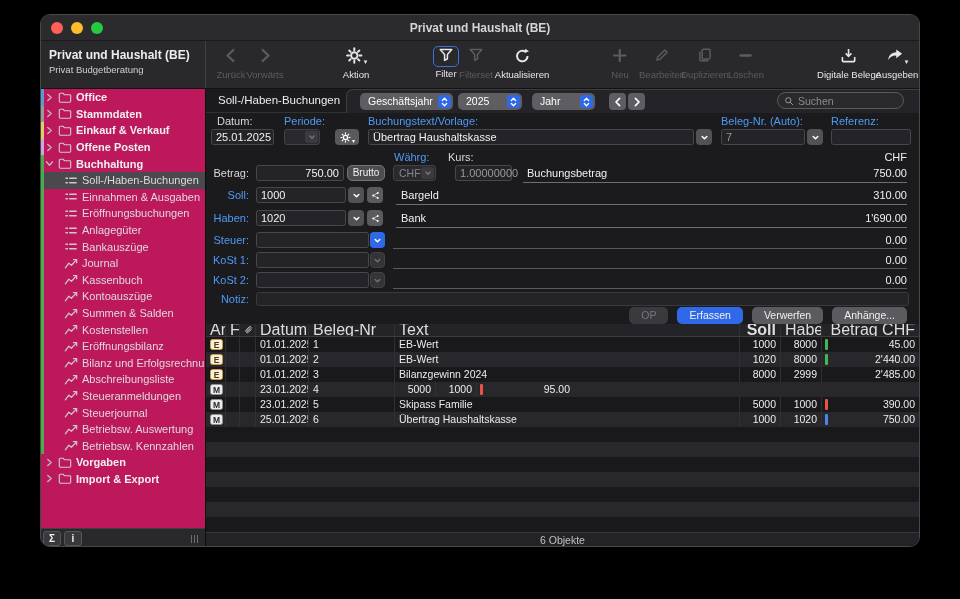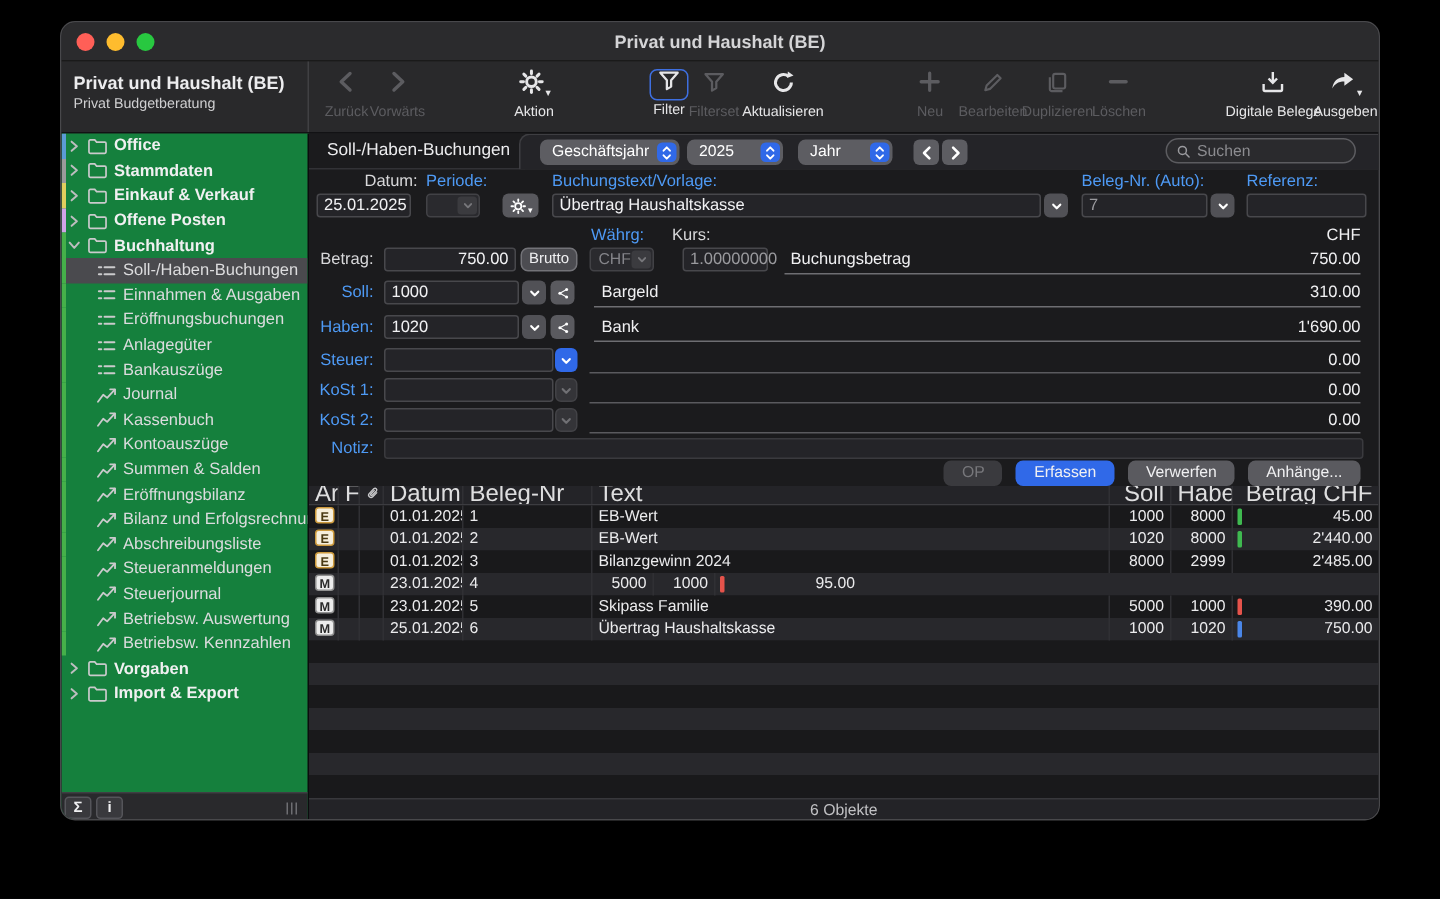--- a/index.html
+++ b/index.html
@@ -27,21 +27,21 @@
   .tb-item.disabled { color:#5c5c60; }
   .tb-icon { height:22px; display:flex; align-items:center; justify-content:center; position:relative; }
   .tb-item.selected .tb-icon { border:1.5px solid #3e6fe0; border-radius:5px; padding:0 4px; height:21px; }
   .tb-label { font-size:9.5px; margin-top:1px; white-space:nowrap; }
   .tb-caret { font-family:"DejaVu Sans",sans-serif; font-size:7px; position:relative; top:5px; left:1px; }
 
   
   .body { position:relative; display:flex; height:459px; }
 
   
-  .sidebar { position:relative; width:165px; background:#15803d; border-right:1px solid #0c0c0e; }
+  .sidebar { position:relative; width:165px; background:#be185d; border-right:1px solid #0c0c0e; }
   .tree { position:absolute; top:0; left:0; right:0; height:439px; overflow:hidden; }
   .side-item { position:relative; height:16.6px; display:flex; align-items:center; color:#dcdcde; font-size:11px; white-space:nowrap; }
   .side-item.top { font-weight:bold; color:#f0f0f1; }
   .side-item.selected { background:#4a4a4e; }
   .strip { position:absolute; left:0; top:0; width:3px; height:100%; }
   .disc { width:10px; margin-left:5px; display:flex; color:#bdbdbf; }
   .disc svg { width:7px; height:9px; }
   .disc.open svg { transform:rotate(90deg); }
   .side-item.top .s-icon { margin-left:2px; }
   .side-item.sub .s-icon { margin-left:23px; }
@@ -453,20 +453,30 @@
               <span class="s-label">Summen &amp; Salden</span>
             </div>
             <div class="side-item sub">
               <span class="strip" style="background:#45b04a"></span>
               <span class="s-icon">
                 <svg viewBox="0 0 16 14" fill="none" stroke="currentColor" stroke-width="1.4" stroke-linecap="round" stroke-linejoin="round">
                   <polyline points="1.5,12 5.5,6.6 8.5,9 14.3,2.8"></polyline>
                   <polyline points="10.8,2.5 14.5,2.5 14.5,6.2"></polyline>
                 </svg>
               </span>
+              <span class="s-label">Kostenstellen</span>
+            </div>
+            <div class="side-item sub">
+              <span class="strip" style="background:#45b04a"></span>
+              <span class="s-icon">
+                <svg viewBox="0 0 16 14" fill="none" stroke="currentColor" stroke-width="1.4" stroke-linecap="round" stroke-linejoin="round">
+                  <polyline points="1.5,12 5.5,6.6 8.5,9 14.3,2.8"></polyline>
+                  <polyline points="10.8,2.5 14.5,2.5 14.5,6.2"></polyline>
+                </svg>
+              </span>
               <span class="s-label">Eröffnungsbilanz</span>
             </div>
             <div class="side-item sub">
               <span class="strip" style="background:#45b04a"></span>
               <span class="s-icon">
                 <svg viewBox="0 0 16 14" fill="none" stroke="currentColor" stroke-width="1.4" stroke-linecap="round" stroke-linejoin="round">
                   <polyline points="1.5,12 5.5,6.6 8.5,9 14.3,2.8"></polyline>
                   <polyline points="10.8,2.5 14.5,2.5 14.5,6.2"></polyline>
                 </svg>
               </span>
@@ -607,21 +617,21 @@
             <svg viewBox="0 0 14 14">
                 <circle cx="6" cy="6" r="3.7" fill="none" stroke="currentColor" stroke-width="1.4"></circle>
                 <line x1="8.9" y1="8.9" x2="12.2" y2="12.2" stroke="currentColor" stroke-width="1.4" stroke-linecap="round"></line>
               </svg>
             <input placeholder="Suchen" style="">
           </div>
         </div>
 
         <div class="form">
 
-          <span class="lbl-gray" style="left:11px;top:2px;margin-left:26px;">Datum:</span>
+          <span class="lbl-gray" style="left:11px;top:2px;">Datum:</span>
           <span class="lbl" style="left:78px;top:2px;">Periode:</span>
           <span class="lbl" style="left:162px;top:2px;">Buchungstext/Vorlage:</span>
           <span class="lbl" style="left:515px;top:2px;">Beleg-Nr. (Auto):</span>
           <span class="lbl" style="left:625px;top:2px;">Referenz:</span>
 
           <div class="field" style="left:5px;top:16px;width:63px;">25.01.2025</div>
           <div class="combo-dis" style="left:78px;top:16px;width:36px;">
             <span class="ddv-in">
                 <svg viewBox="0 0 10 10">
                   <polyline points="2.4,3.8 5,6.5 7.6,3.8" fill="none" stroke="currentColor" stroke-width="1.6" stroke-linecap="round" stroke-linejoin="round"></polyline>
@@ -762,21 +772,21 @@
         <div class="grid">
           <div class="g-header" id="grid-header">
               <div class="g-cell" style="width: 20px;">Art</div>
               <div class="g-cell" style="width: 14px;">F</div>
               <div class="g-cell" style="width: 16px;"><span class="clip-ico"><svg viewBox="0 0 12 12" fill="none" stroke="currentColor" stroke-width="1.1">
                     <path d="M8.9,5.1 L5.4,8.6 a1.9,1.9 0 0 1 -2.7,-2.7 L6.4,2.1 a1.35,1.35 0 0 1 1.9,1.9 L4.9,7.4 a0.75,0.75 0 0 1 -1.05,-1.05 L6.9,3.3"></path>
                   </svg></span></div>
               <div class="g-cell" style="width: 53px;">Datum</div>
               <div class="g-cell" style="width: 86px;">Beleg-Nr</div>
               <div class="g-cell grow">Text</div>
-              <div class="g-cell num" style="width: 41px;">Soll</div>
+              <div class="g-cell num" style="width: 41px; font-weight: bold;">Soll</div>
               <div class="g-cell num" style="width: 41px;">Haben</div>
               <div class="g-cell num" style="width: 97px;">Betrag CHF</div>
             </div>
           <div id="grid-rows">
               <div class="g-row odd">
                 <div class="g-cell" style="width:20px"><span class="badge badge-E">E</span></div>
                 <div class="g-cell" style="width:14px"></div>
                 <div class="g-cell" style="width:16px"></div>
                 <div class="g-cell" style="width:53px">01.01.2025</div>
                 <div class="g-cell" style="width:86px">1</div>

